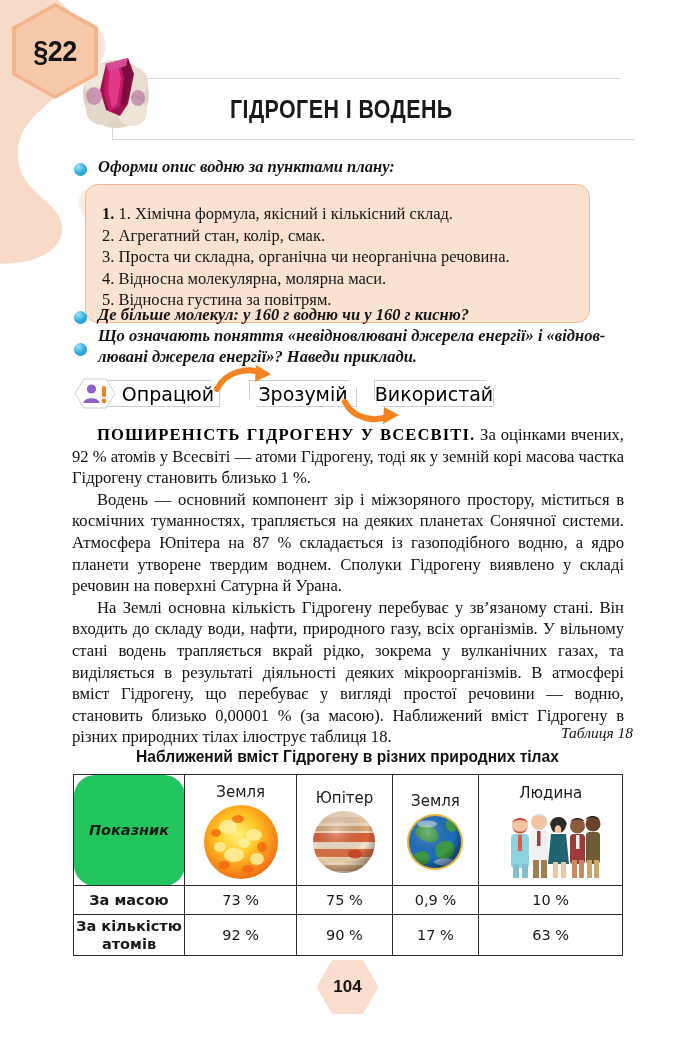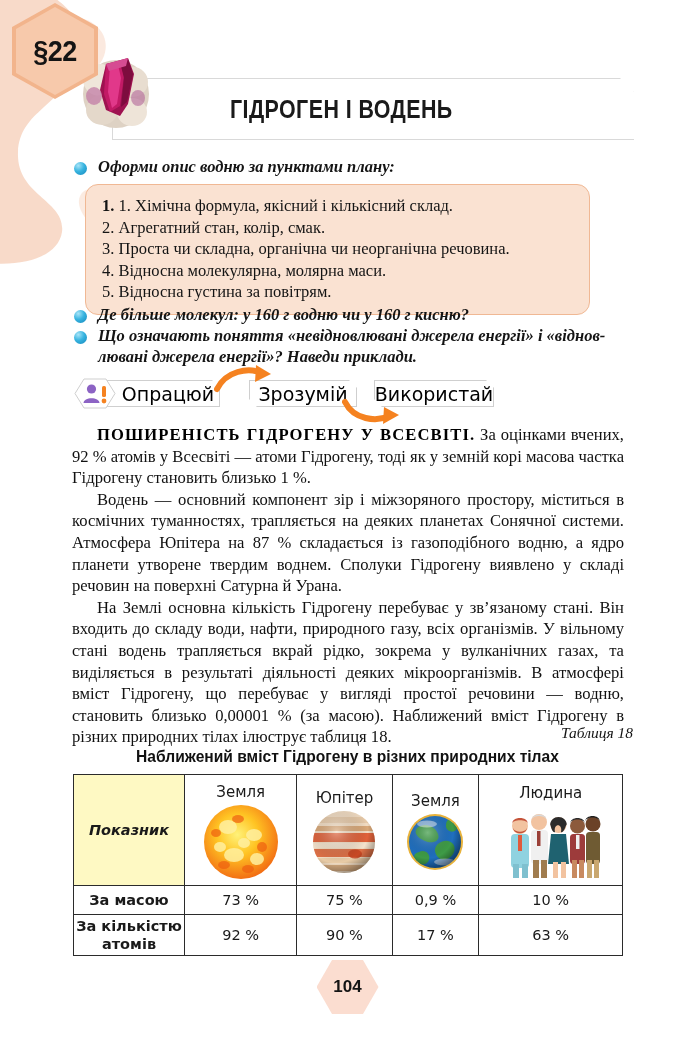--- a/index.html
+++ b/index.html
@@ -103,21 +103,21 @@
     top: 52px;
     width: 78px;
     height: 80px;
     z-index: 4;
   }
 
   
   .bullet-row {
     position: absolute;
     display: flex;
-    align-items: flex-start;
+    align-items: center;
     z-index: 2;
   }
   .bullet-dot {
     width: 13px;
     height: 13px;
     border-radius: 50%;
     background: radial-gradient(circle at 33% 28%, #a8e4f7 0%, #38b4e0 45%, #1286bb 100%);
     flex: none;
     margin-top: 5px;
     margin-right: 11px;
@@ -134,21 +134,21 @@
   
   .plan-box {
     position: absolute;
     left: 85px;
     top: 184px;
     width: 505px;
     box-sizing: border-box;
     background: #fae2d2;
     border: 1.5px solid #f0b894;
     border-radius: 13px;
-    padding: 10px 16px 11px 16px;
+    padding: 18px 16px 11px 16px;
     z-index: 2;
   }
   .plan-item {
     font-family: "Liberation Serif", serif;
     font-size: 16.5px;
     line-height: 21.5px;
     color: #141414;
     white-space: nowrap;
   }
   .plan-item b { font-weight: 700; }
@@ -251,25 +251,26 @@
   .col-label { width: 110px; }
   .hdr-cell { height: 110px; }
   .hdr-name {
     display: block;
     font-family: "DejaVu Sans", sans-serif;
     font-size: 15px;
     margin-top: 3px;
     margin-bottom: 2px;
   }
   .indicator-cell {
-    background: #fef9c3;
+    background: #22c55e;
     font-family: "Liberation Sans", sans-serif;
     font-style: italic;
     font-weight: 700;
     font-size: 15.5px;
+    border-radius: 21px;
   }
   .rowlabel {
     font-family: "Liberation Sans", sans-serif;
     font-weight: 700;
     font-size: 15px;
     line-height: 18px;
     padding: 5px 2px;
   }
   .datarow td { height: 28px; }
   .datarow2 td { height: 40px; }

